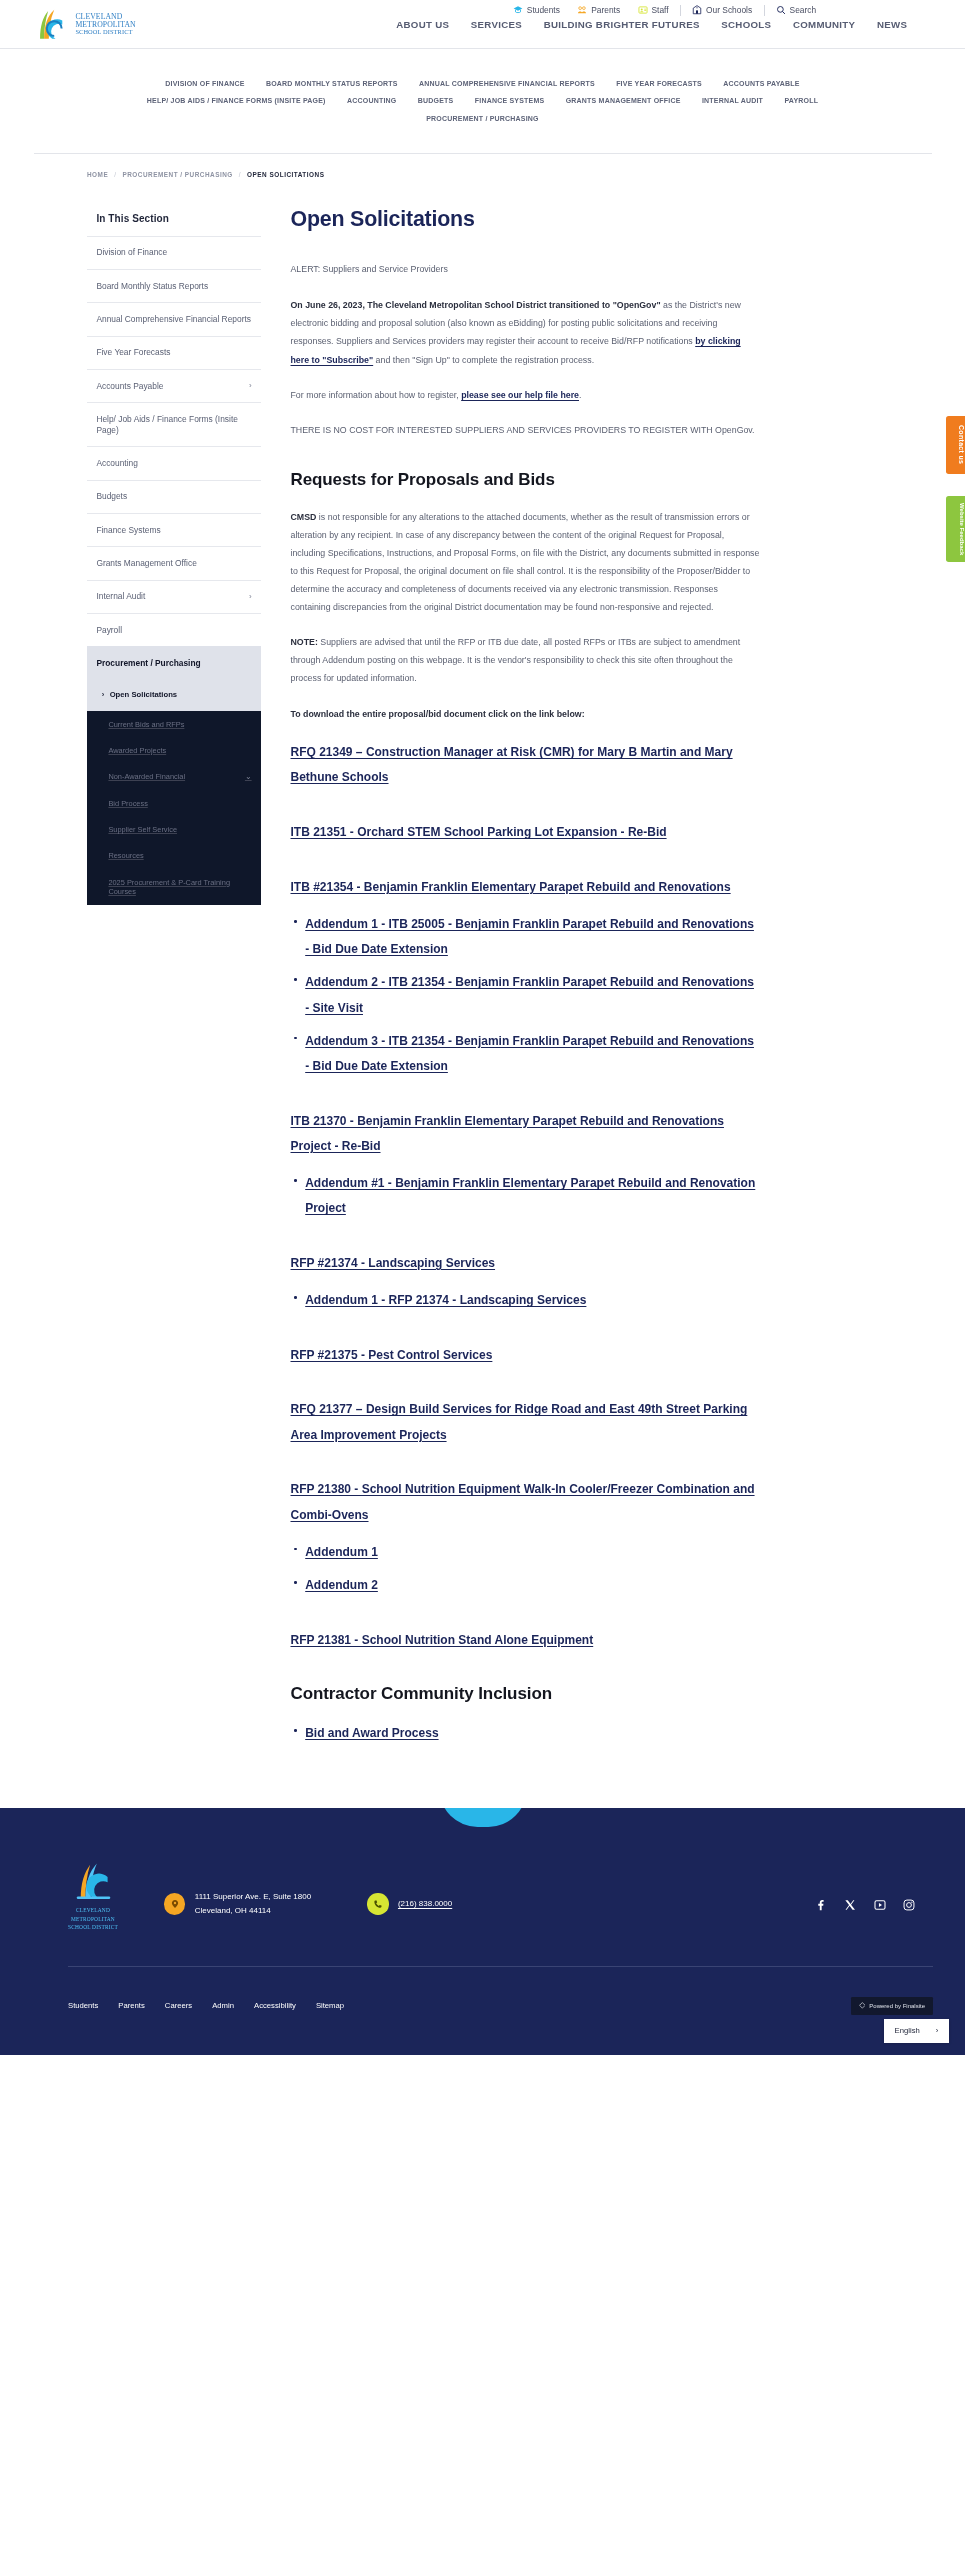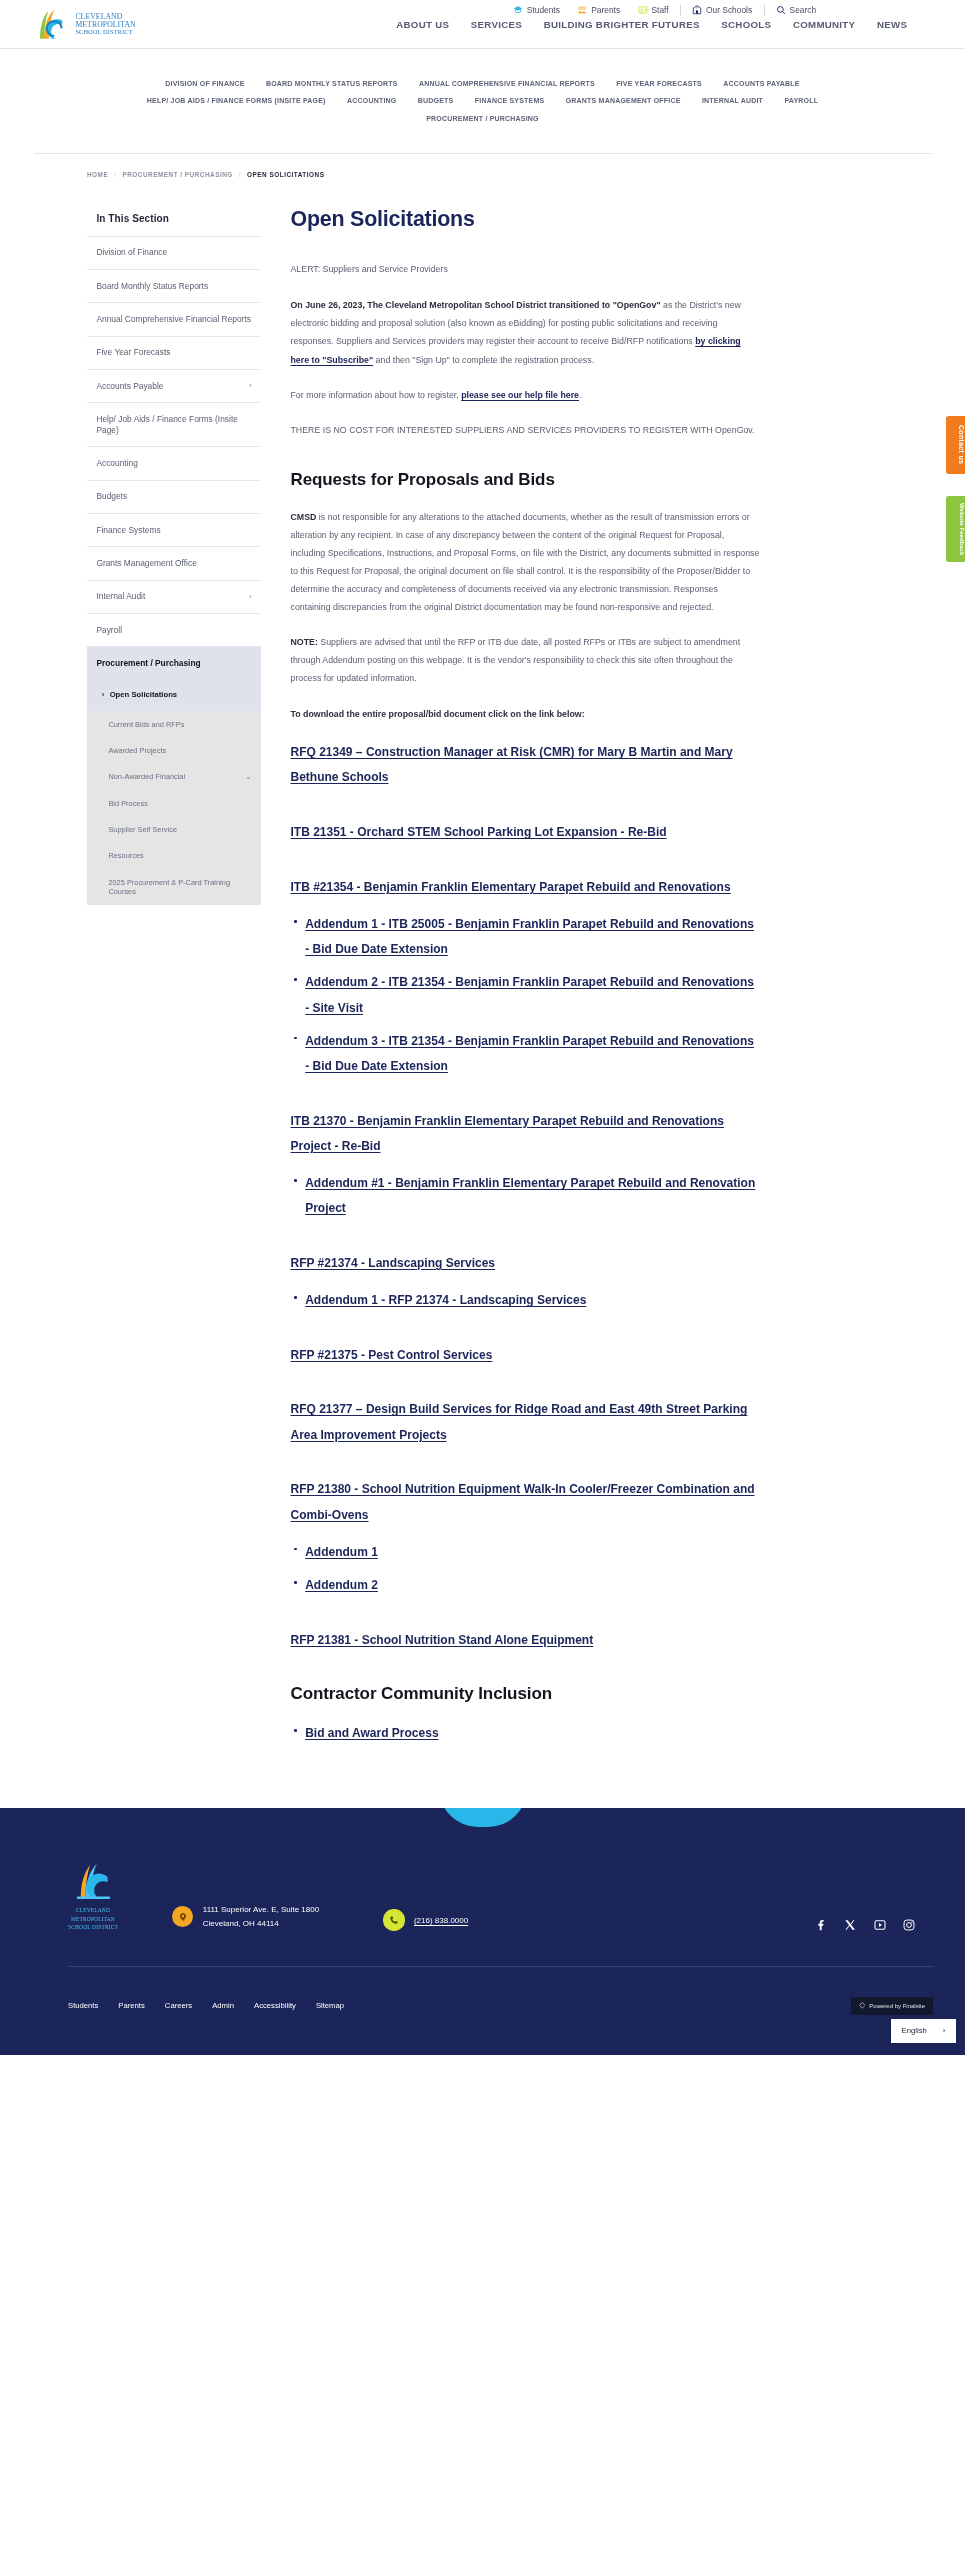--- a/index.html
+++ b/index.html
@@ -155,21 +155,21 @@
     line-height: 1.3;
   }
   .side-item:last-child { border-bottom: 0.7px solid #e6e8ed; }
   .side-item.active {
     background: #dfe2ea;
     color: #121629;
     font-weight: bold;
     border-top: 0.7px solid #dfe2ea;
   }
   .chev { color: #7d8295; font-size: 8px; line-height: 1; }
-  .subnav { background: #e5e5e5; padding: 0; }
+  .subnav { background: #0f172a; padding: 0; text-decoration: underline; }
   .sub-item {
     font-size: 7.4px;
     color: #6b7084;
     padding: 8.7px 9.4px 8.7px 21.4px;
     display: flex;
     align-items: center;
     justify-content: space-between;
   }
   .side-item.current-sub {
     background: #dfe2ea;
@@ -292,22 +292,22 @@
     border-radius: 0 0 60px 60px;
     background: #29b6e8;
   }
   .footer {
     background: #1b2559;
     padding: 31px 34px 40px 34px;
     color: #ffffff;
   }
   .footer-top {
     display: flex;
-    align-items: flex-end;
-    gap: 12px;
+    align-items: center;
+    gap: 4px;
     padding-left: 34px;
   }
   .footer-logo { width: 50px; text-align: center; flex: none; }
   .footer-logo .fwords {
     font-family: "Liberation Serif", serif;
     color: #4fc3f7;
     font-size: 5.4px;
     line-height: 1.5;
     letter-spacing: 0.2px;
     margin-top: 2.7px;
@@ -364,21 +364,21 @@
     color: #dfe2ea;
     font-size: 6px;
     padding: 4.7px 8px;
     display: flex;
     align-items: center;
     gap: 4px;
     border-radius: 1.3px;
   }
   .lang-switch {
     position: absolute;
-    right: 9px;
+    right: 16px;
     bottom: 12px;
     background: #ffffff;
     color: #1f2438;
     font-size: 7.7px;
     padding: 7.4px 10.7px;
     display: flex;
     align-items: center;
     gap: 16px;
     box-shadow: 0 0.7px 2.7px rgba(0,0,0,.25);
   }

